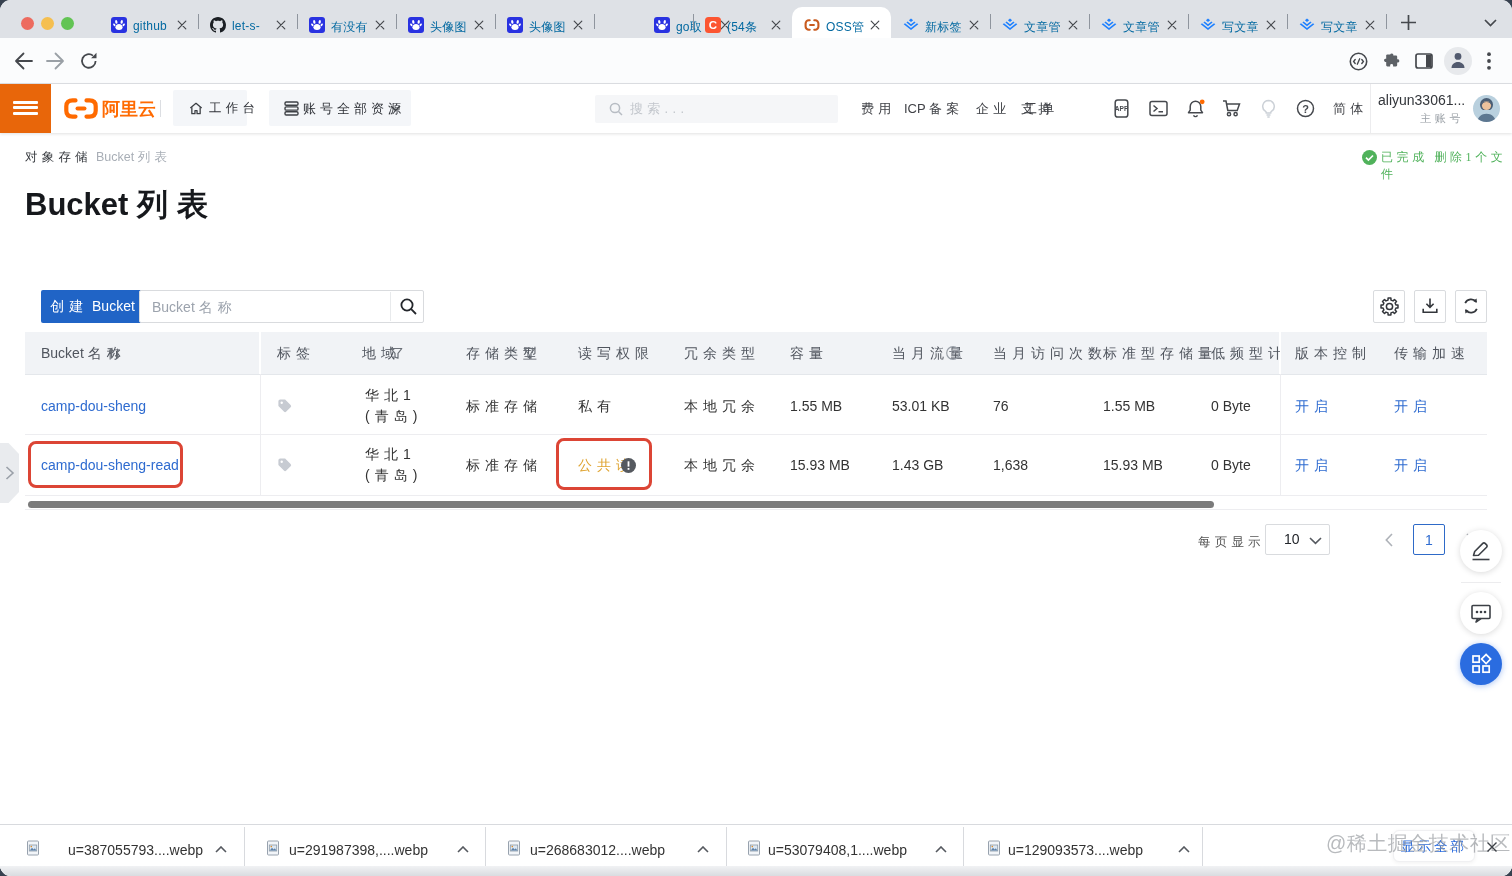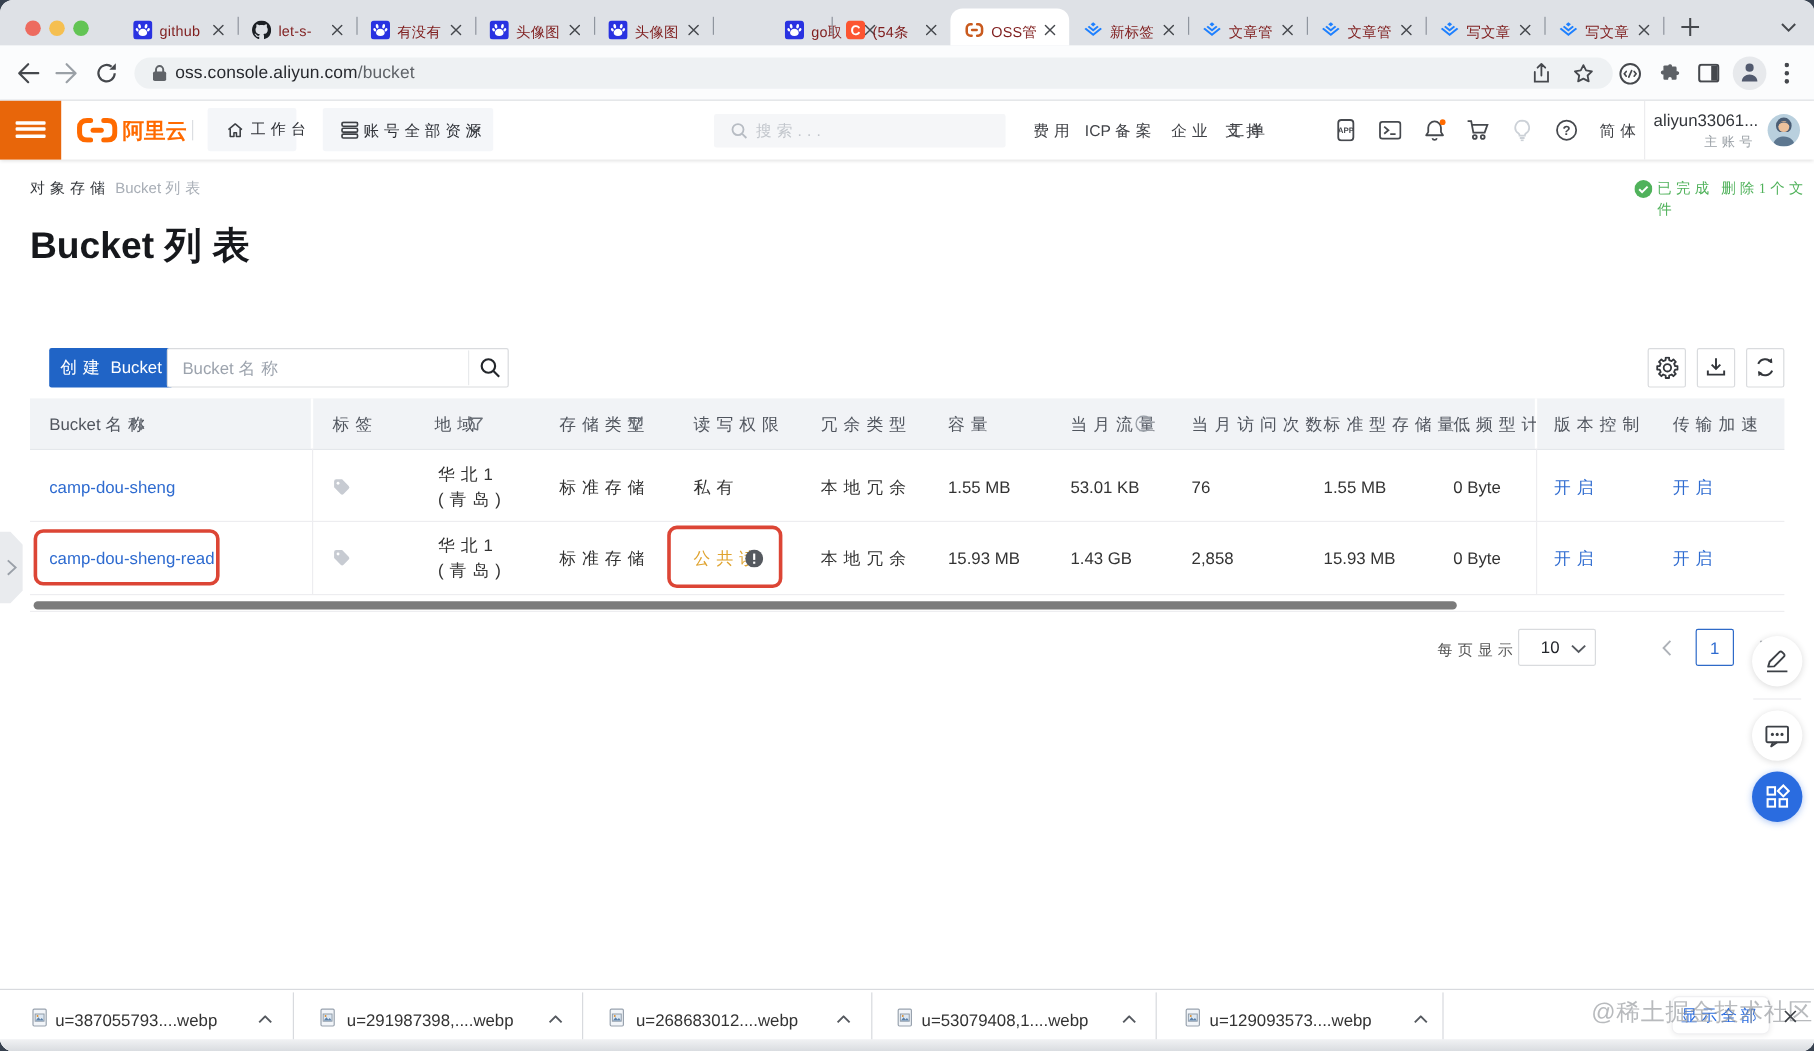--- a/index.html
+++ b/index.html
@@ -6,21 +6,21 @@
 html,body{width:1512px;height:876px;overflow:hidden;}
 body{background:#37414f;font-family:"Liberation Sans",sans-serif;position:relative;}
 .abs{position:absolute;}
 svg{display:block;}
 .cs5{letter-spacing:5px;}
 .cs42{letter-spacing:4.2px;}
 .tk{letter-spacing:4.3px;}
 #win{position:absolute;left:0;top:0;width:1512px;height:876px;border-radius:11px;overflow:hidden;background:#fff;}
 #tabstrip{position:absolute;left:0;top:0;width:1512px;height:38px;background:#dee1e6;}
 .tl{position:absolute;top:17px;width:13px;height:13px;border-radius:50%;}
-.tab{position:absolute;top:7px;height:31px;width:99px;font-size:12px;color:#7f1d1d;text-decoration:underline;}
+.tab{position:absolute;top:7px;height:31px;width:99px;font-size:12px;color:#0369a1;text-decoration:underline;}
 .tab .fav{position:absolute;left:12px;top:10px;width:16px;height:16px;}
 .tab .ttl{position:absolute;left:34px;top:12px;width:42px;overflow:hidden;white-space:nowrap;letter-spacing:.2px;}
 .tab .tx{position:absolute;right:8px;top:10px;width:16px;height:16px;}
 .tab .tx svg{margin:3px;}
 .tabsep{position:absolute;top:14px;width:1px;height:15px;background:#8f959e;}
 #toolbar{position:absolute;left:0;top:38px;width:1512px;height:46px;background:#fbfcfd;border-bottom:1px solid #dfe1e5;}
 #omni{position:absolute;left:112px;top:10px;width:1232px;height:26px;border-radius:13px;background:#eef1f3;}
 #omni .url{position:absolute;left:34px;top:5px;font-size:14.5px;color:#27292e;letter-spacing:.1px;}
 #omni .url span{color:#5f6368;}
 #alihead{position:absolute;left:0;top:84px;width:1512px;height:49px;background:#fff;box-shadow:0 1px 3px rgba(0,0,0,.12);}
@@ -317,36 +317,20 @@
       </svg>
 <svg class="abs" style="left:46px;top:14px" width="19" height="18" viewBox="0 0 19 18">
         <g fill="none" stroke="#9aa0a6" stroke-width="1.8" stroke-linecap="round" stroke-linejoin="round">
           <path d="M9.5 1.5 17 9l-7.5 7.5M16.7 9H1"></path>
         </g>
       </svg>
 <svg class="abs" style="left:80px;top:14px" width="18" height="18" viewBox="0 0 18 18">
         <path fill="none" stroke="#45484d" stroke-width="1.8" d="M15.6 9A6.8 6.8 0 1 1 13 3.6"></path>
         <path fill="#45484d" d="M16.5 0.8v5.4h-5.4z"></path>
       </svg>
-<div id="omni">
-<svg class="abs" style="left:15px;top:6px" width="12" height="14" viewBox="0 0 12 14">
-          <rect x="0.5" y="5.5" width="11" height="8" rx="1.5" fill="#5f6368"></rect>
-          <path fill="none" stroke="#5f6368" stroke-width="1.6" d="M3 6V4a3 3 0 0 1 6 0v2"></path>
-        </svg>
-<div class="url">oss.console.aliyun.com<span>/bucket</span></div>
-<svg class="abs" style="left:1164px;top:4px" width="17" height="18" viewBox="0 0 17 18">
-          <g fill="none" stroke="#45484d" stroke-width="1.5" stroke-linecap="round">
-            <path d="M3 8v8h11V8"></path>
-            <path d="M8.5 1.5V11M8.5 1.2 5.3 4.4M8.5 1.2l3.2 3.2"></path>
-          </g>
-        </svg>
-<svg class="abs" style="left:1199px;top:5px" width="17" height="16" viewBox="0 0 17 16">
-          <path fill="none" stroke="#45484d" stroke-width="1.5" stroke-linejoin="round" d="M8.5 1.3l2.2 4.4 4.9.7-3.6 3.5.9 4.9-4.4-2.3-4.4 2.3.9-4.9L1.4 6.4l4.9-.7z"></path>
-        </svg>
-</div>
 <svg class="abs" style="left:1349px;top:14px" width="19" height="19" viewBox="0 0 19 19">
         <circle cx="9.5" cy="9.5" r="8.2" fill="none" stroke="#45484d" stroke-width="1.6"></circle>
         <path fill="none" stroke="#45484d" stroke-width="1.4" stroke-linecap="round" d="M6.2 7.5 4.6 9.5l1.6 2M12.8 7.5l1.6 2-1.6 2M8.3 12.2 10.7 6.8"></path>
       </svg>
 <svg class="abs" style="left:1383px;top:14px" width="18" height="18" viewBox="0 0 18 18">
         <path fill="#5d6166" d="M7.2 1.6a1.9 1.9 0 0 1 3.6 0v1h3.1a1.3 1.3 0 0 1 1.3 1.3v3h1a1.9 1.9 0 0 1 0 3.7h-1v3.2a1.3 1.3 0 0 1-1.3 1.3h-3.3v-1a1.7 1.7 0 0 0-3.4 0v1H4a1.3 1.3 0 0 1-1.3-1.3V10h-1a1.9 1.9 0 0 1 0-3.7h1v-3A1.3 1.3 0 0 1 4 1.6z" transform="translate(0.8,1.2) scale(0.88)"></path>
       </svg>
 <svg class="abs" style="left:1415px;top:15px" width="18" height="16" viewBox="0 0 18 16">
         <rect x="1" y="1" width="16" height="14" rx="2" fill="none" stroke="#45484d" stroke-width="1.7"></rect>
         <rect x="11" y="1.8" width="5.3" height="12.4" fill="#45484d"></rect>
@@ -554,21 +538,21 @@
 <svg class="abs" style="left:277px;top:457px" width="15" height="15" viewBox="0 0 15 15">
       <path fill="#c7cbd2" d="M8.1 1.4 13.6 6.9a1.7 1.7 0 0 1 0 2.4l-4.3 4.3a1.7 1.7 0 0 1-2.4 0L1.4 8.1V3.2a1.8 1.8 0 0 1 1.8-1.8z"></path>
       <circle cx="4.7" cy="4.7" r="1.2" fill="#fff"></circle>
     </svg>
 <div class="td cs5" style="left:365px;top:446px;">华北1</div>
 <div class="td cs5" style="left:365px;top:467px;">(青岛)</div>
 <div class="td cs5" style="left:466px;top:457px;">标准存储</div>
 <div class="td cs5" style="left:684px;top:457px;">本地冗余</div>
 <div class="td" style="left:790px;top:457px;">15.93 MB</div>
 <div class="td" style="left:892px;top:457px;">1.43 GB</div>
-<div class="td" style="left:993px;top:457px;">2,858</div>
+<div class="td" style="left:993px;top:457px;">1,638</div>
 <div class="td" style="left:1103px;top:457px;">15.93 MB</div>
 <div class="td" style="left:1211px;top:457px;">0 Byte</div>
 <div class="td cs5" style="left:578px;top:457px;color:#dfa32f;">公共读</div>
 <svg class="abs" style="left:621px;top:458px" width="15" height="15" viewBox="0 0 15 15">
       <circle cx="7.5" cy="7.5" r="7.5" fill="#55595f"></circle>
       <rect x="6.6" y="3.3" width="1.8" height="5.3" fill="#fff"></rect>
       <rect x="6.6" y="10" width="1.8" height="1.8" fill="#fff"></rect>
     </svg>
 <div class="td link cs5" style="left:1295px;top:457px;">开启</div>
 <div class="td link cs5" style="left:1394px;top:457px;">开启</div>
@@ -627,21 +611,21 @@
 </div>
 <div id="dlbar">
       <div class="abs" style="left:25px;top:15px;">
         <svg width="16" height="16" viewBox="0 0 16 16">
           <rect x="2.5" y="1" width="11" height="14" rx="1" fill="#f2f5f9" stroke="#98a2ae" stroke-width="1"></rect>
           <rect x="4.3" y="5" width="7.4" height="6" fill="#dce7f2" stroke="#8d99a6" stroke-width="0.8"></rect>
           <path fill="#5b80a8" d="M4.8 10.5 7 7.8l1.6 1.7 1.2-1.2 1.6 2.2z"></path>
           <circle cx="6.3" cy="6.6" r="0.8" fill="#d98b2b"></circle>
         </svg>
       </div>
-<div class="dli" style="left:46px;line-height:28px;">u=387055793....webp</div>
+<div class="dli" style="left:68px;line-height:28px;">u=387055793....webp</div>
 <div class="abs" style="left:215px;top:21px;">
         <svg width="12" height="7" viewBox="0 0 12 7">
           <path fill="none" stroke="#55595f" stroke-width="1.6" d="M1 6 6 1l5 5"></path>
         </svg>
       </div>
 <div class="abs" style="left:265px;top:15px;">
         <svg width="16" height="16" viewBox="0 0 16 16">
           <rect x="2.5" y="1" width="11" height="14" rx="1" fill="#f2f5f9" stroke="#98a2ae" stroke-width="1"></rect>
           <rect x="4.3" y="5" width="7.4" height="6" fill="#dce7f2" stroke="#8d99a6" stroke-width="0.8"></rect>
           <path fill="#5b80a8" d="M4.8 10.5 7 7.8l1.6 1.7 1.2-1.2 1.6 2.2z"></path>

